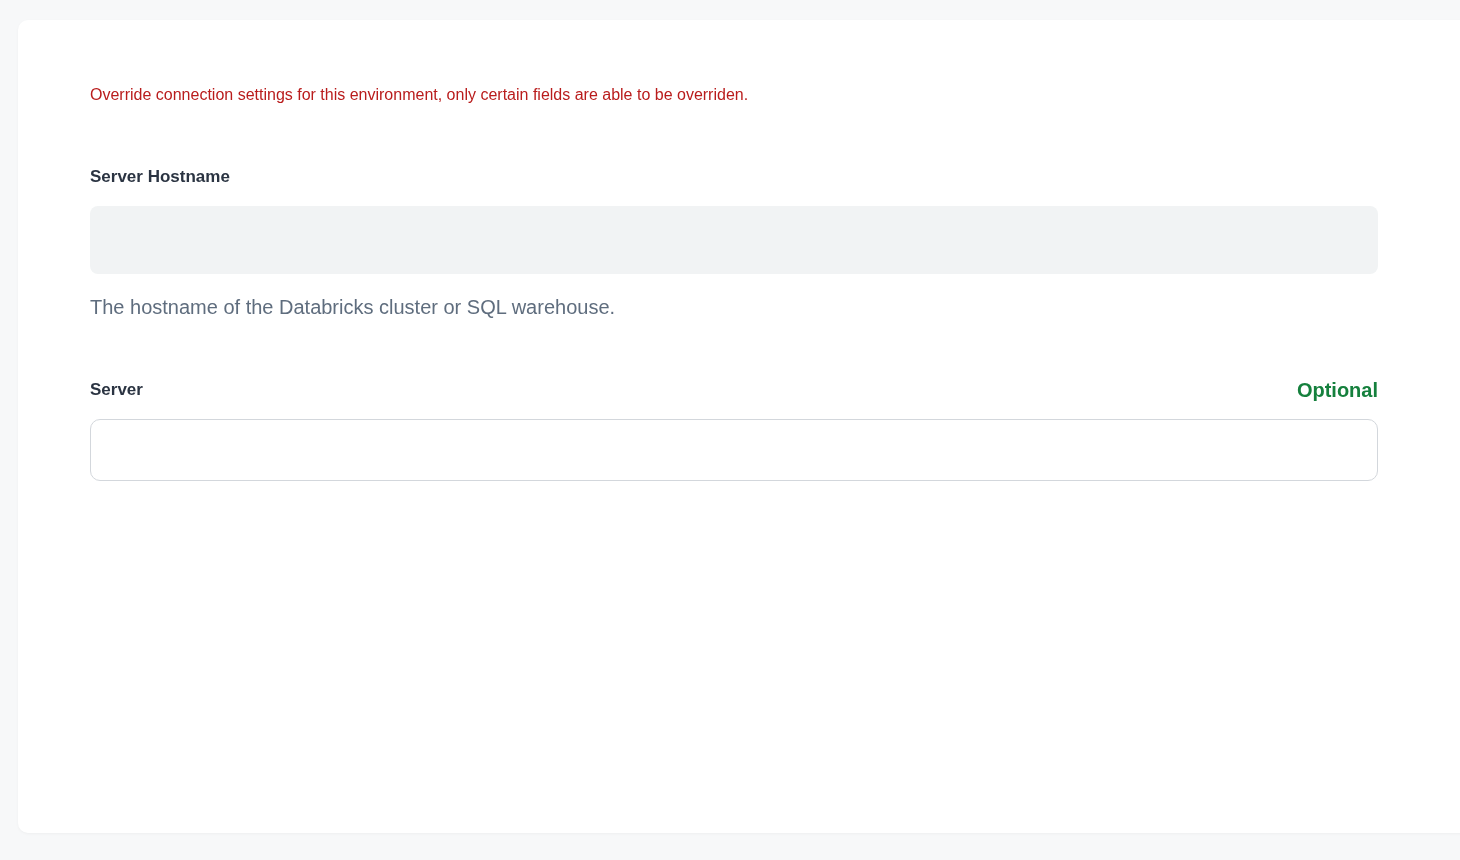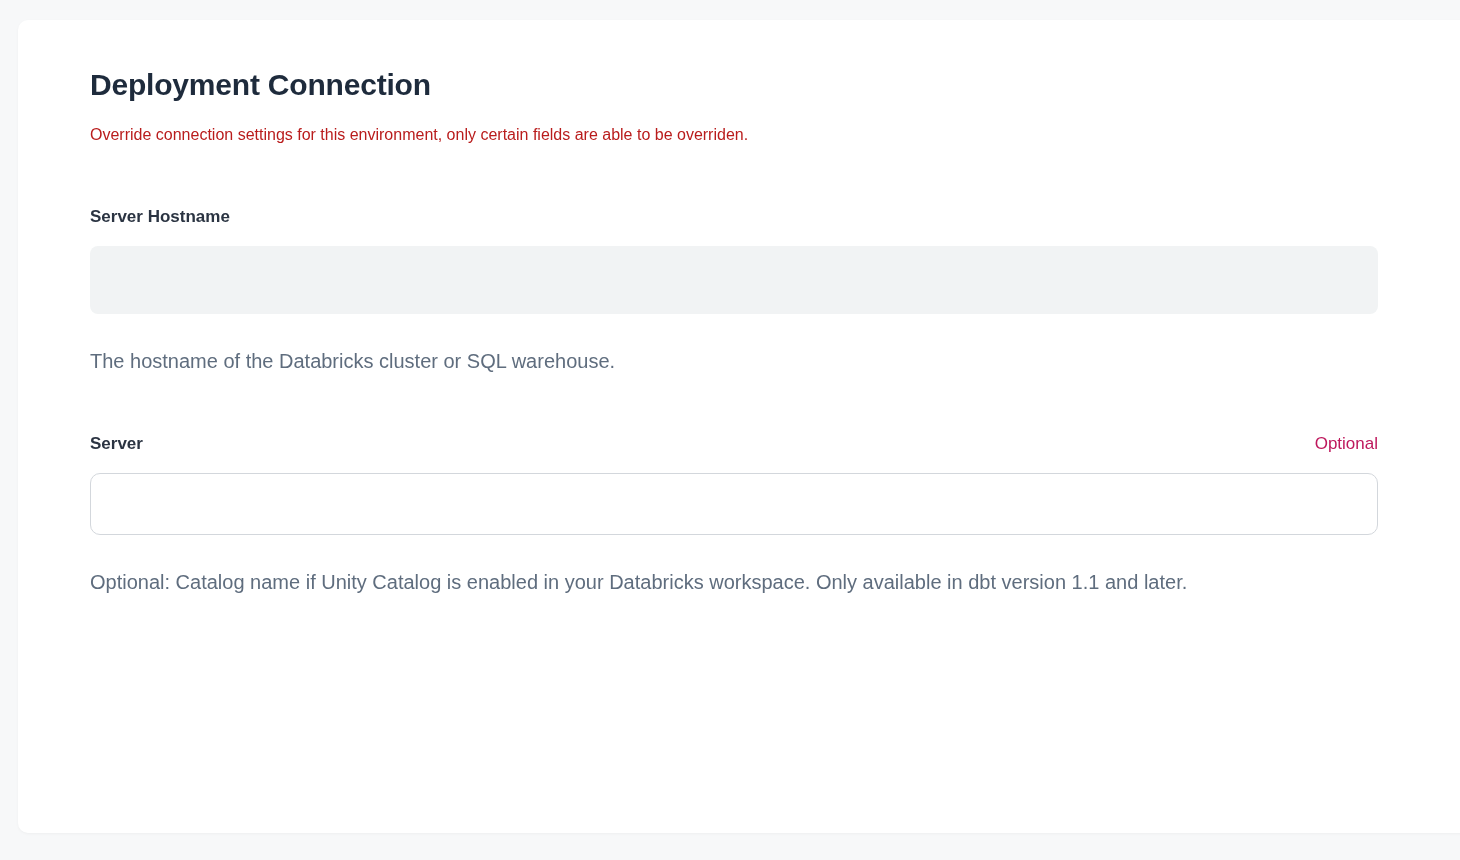--- a/index.html
+++ b/index.html
@@ -39,24 +39,24 @@
     justify-content: space-between;
     align-items: flex-end;
   }
   .field-label {
     font-size: 17px;
     line-height: 22px;
     font-weight: 700;
     color: #2b3442;
   }
   .optional-badge {
-    font-size: 17px;
+    font-size: 20px;
     line-height: 22px;
-    font-weight: 400;
-    color: #be185d;
+    font-weight: 700;
+    color: #15803d;
   }
   .optional-badge:empty { display: none; }
   input.text-input {
     display: block;
     width: 100%;
     margin-top: 18px;
     height: 68px;
     border: none;
     border-radius: 8px;
     background: #f1f3f4;
@@ -65,49 +65,47 @@
     padding: 0 16px;
     outline: none;
   }
   input.text-input.enabled {
     height: 62px;
     background: #ffffff;
     border: 1px solid #d3d7dc;
     border-radius: 10px;
   }
   p.field-help {
-    margin-top: 34px;
+    margin-top: 20px;
     font-size: 20px;
     line-height: 27px;
     color: #5f6d7e;
   }
 </style>
 </head>
 <body>
 
 <div class="card">
   <div class="content">
 
-    <h1 class="page-title">Deployment Connection</h1>
 
     <p class="page-subtitle">Override connection settings for this environment, only certain fields are able to be overriden.</p>
 
     <div class="field">
       <div class="field-header">
         <label class="field-label">Server Hostname</label>
 
       </div>
       <input class="text-input" type="text" disabled="" value="" style="">
       <p class="field-help">The hostname of the Databricks cluster or SQL warehouse.</p>
     </div>
 
 
     <div class="field">
       <div class="field-header">
         <label class="field-label">Server</label>
         <span class="optional-badge">Optional</span>
       </div>
       <input class="text-input enabled" type="text" value="" style="">
-      <p class="field-help">Optional: Catalog name if Unity Catalog is enabled in your Databricks workspace. Only available in dbt version 1.1 and later.</p>
     </div>
 
   </div>
 </div>
 
 </body></html>

